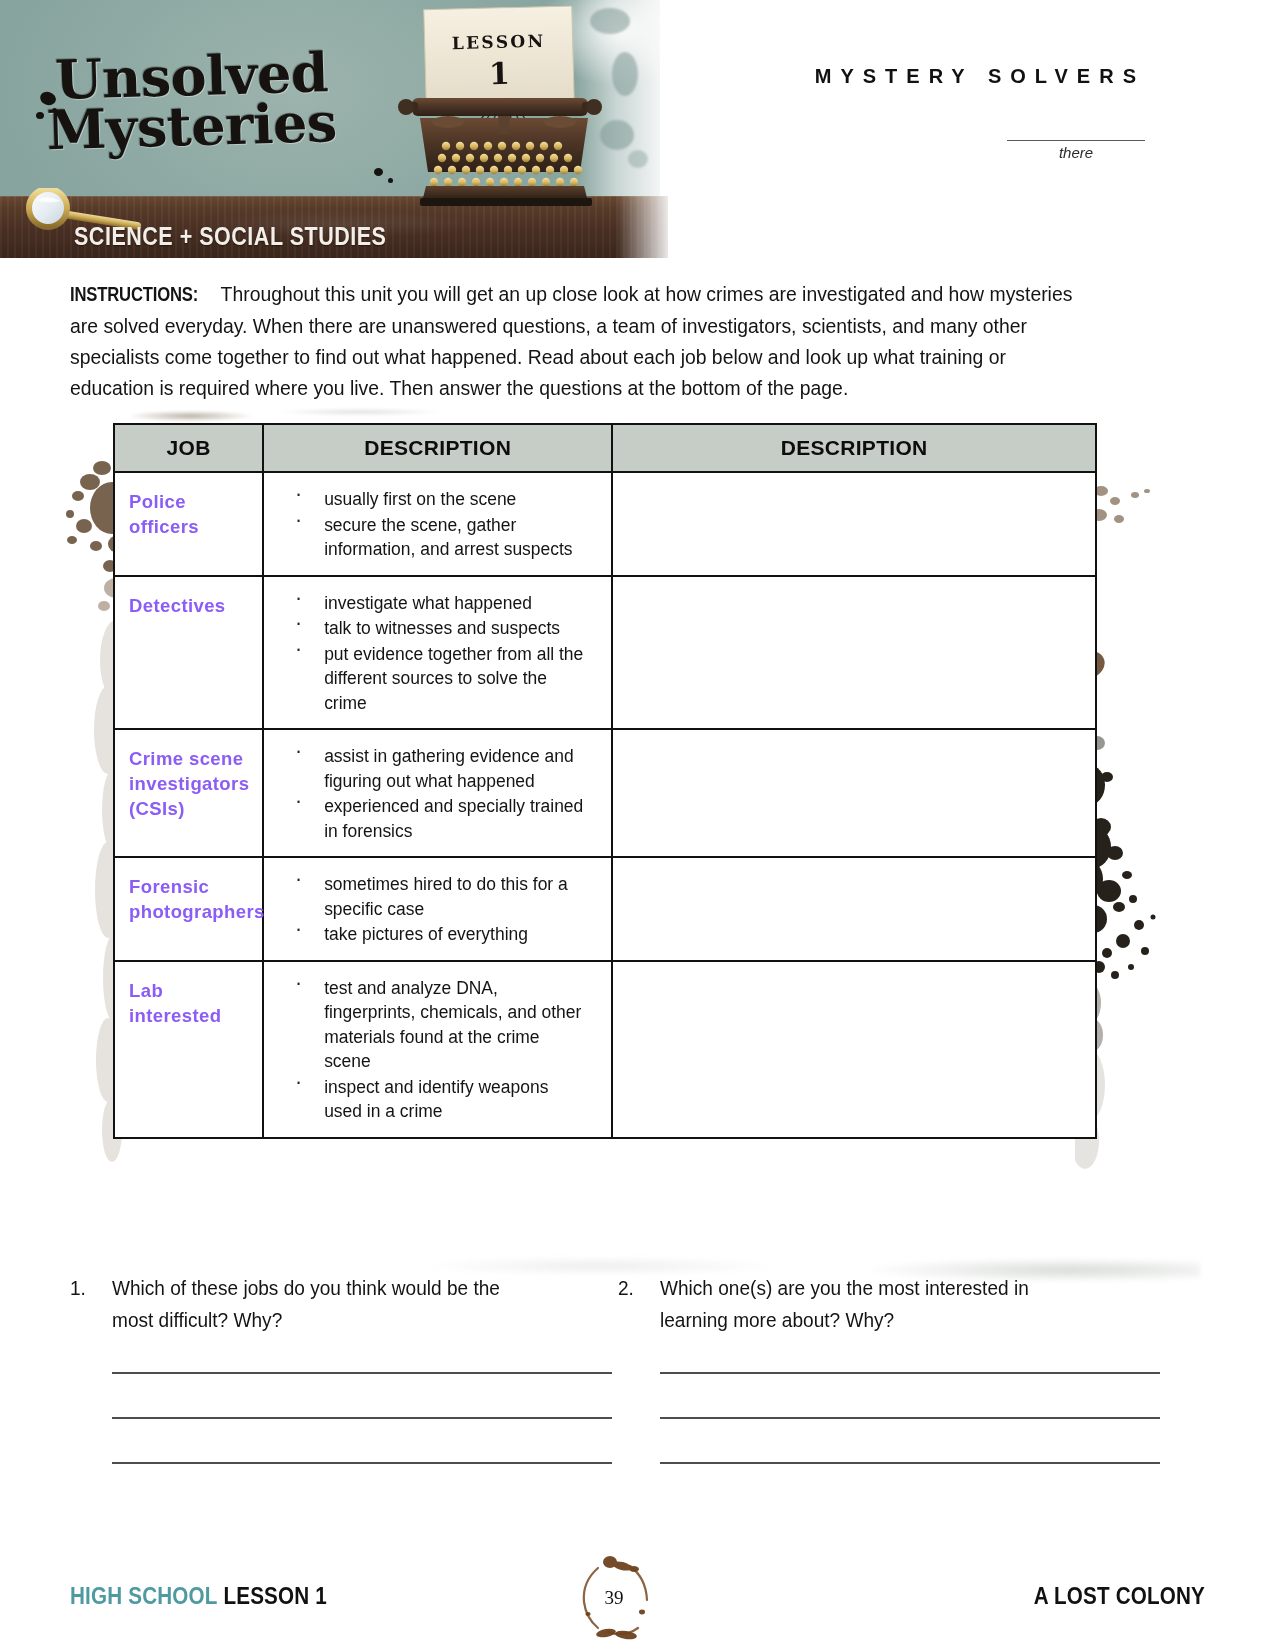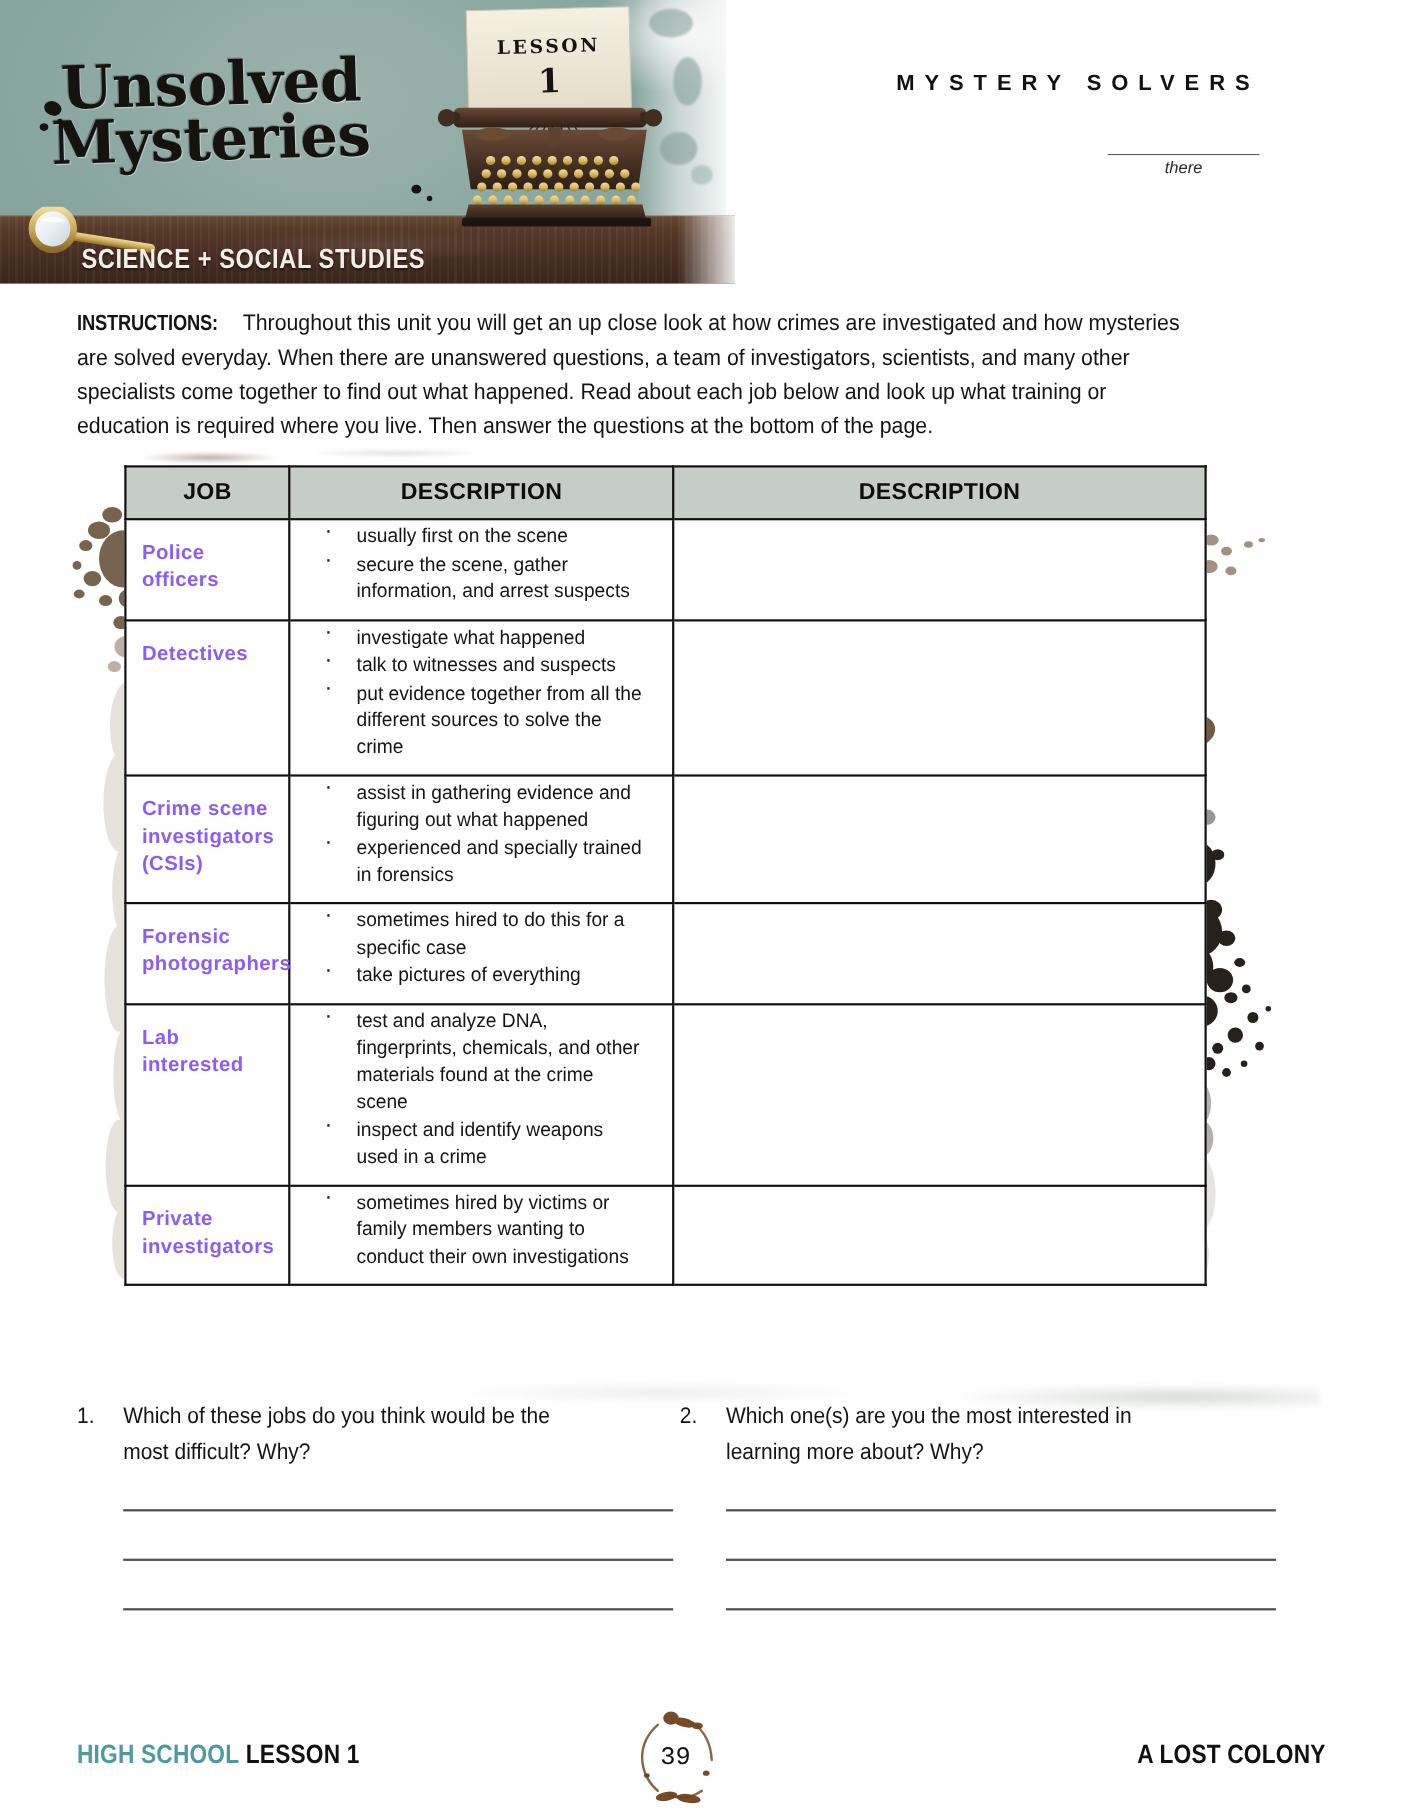--- a/index.html
+++ b/index.html
@@ -190,21 +190,21 @@
 
   td.job-cell {
     padding: 16px 10px 10px 14px;
     font-family: "Liberation Sans", sans-serif;
     font-weight: 700;
     font-size: 18.5px;
     line-height: 25px;
     letter-spacing: 0.4px;
     color: #8b5cf6;
   }
-  td.desc-cell { padding: 2px 10px 12px 0px; }
+  td.desc-cell { padding: 14px 10px 12px 0px; }
   td.req-cell  { padding: 10px; }
 
   ul.bullets { list-style: none; margin: 0; padding: 0; }
   ul.bullets li {
     position: relative;
     padding-left: 62px;
     font-size: 18px;
     line-height: 24.5px;
     color: #141414;
     font-weight: 300;
@@ -306,22 +306,22 @@
 
   .page-num-wrap {
     position: absolute;
     left: 568px; top: 1552px;
     width: 92px; height: 92px;
   }
   .page-num {
     position: absolute;
     left: 0; top: 0; width: 92px; height: 92px;
     display: flex; align-items: center; justify-content: center;
-    font-family: Liberation Mono, monospace;
-    font-size: 23px;
+    font-family: Liberation Serif, serif;
+    font-size: 19px;
     font-weight: 300;
     color: #111;
     z-index: 3;
   }
 </style>
 </head>
 <body>
 
 <div class="page">
 
@@ -636,29 +636,20 @@
         <tr>
           <td class="job-cell">Lab interested</td>
           <td class="desc-cell">
             <ul class="bullets">
               <li>test and analyze DNA, fingerprints, chemicals, and other materials found at the crime scene</li>
               <li>inspect and identify weapons used in a crime</li>
             </ul>
           </td>
           <td class="req-cell"></td>
         </tr>
-        <tr>
-          <td class="job-cell">Private investigators</td>
-          <td class="desc-cell">
-            <ul class="bullets">
-              <li>sometimes hired by victims or family members wanting to conduct their own investigations</li>
-            </ul>
-          </td>
-          <td class="req-cell"></td>
-        </tr>
       </tbody>
   </table>
 
   <div class="questions">
 
     <div class="q-col left">
       <div class="q-row">
         <div class="q-num">1.</div>
         <div class="q-text">Which of these jobs do you think would be the most difficult? Why?</div>
       </div>

